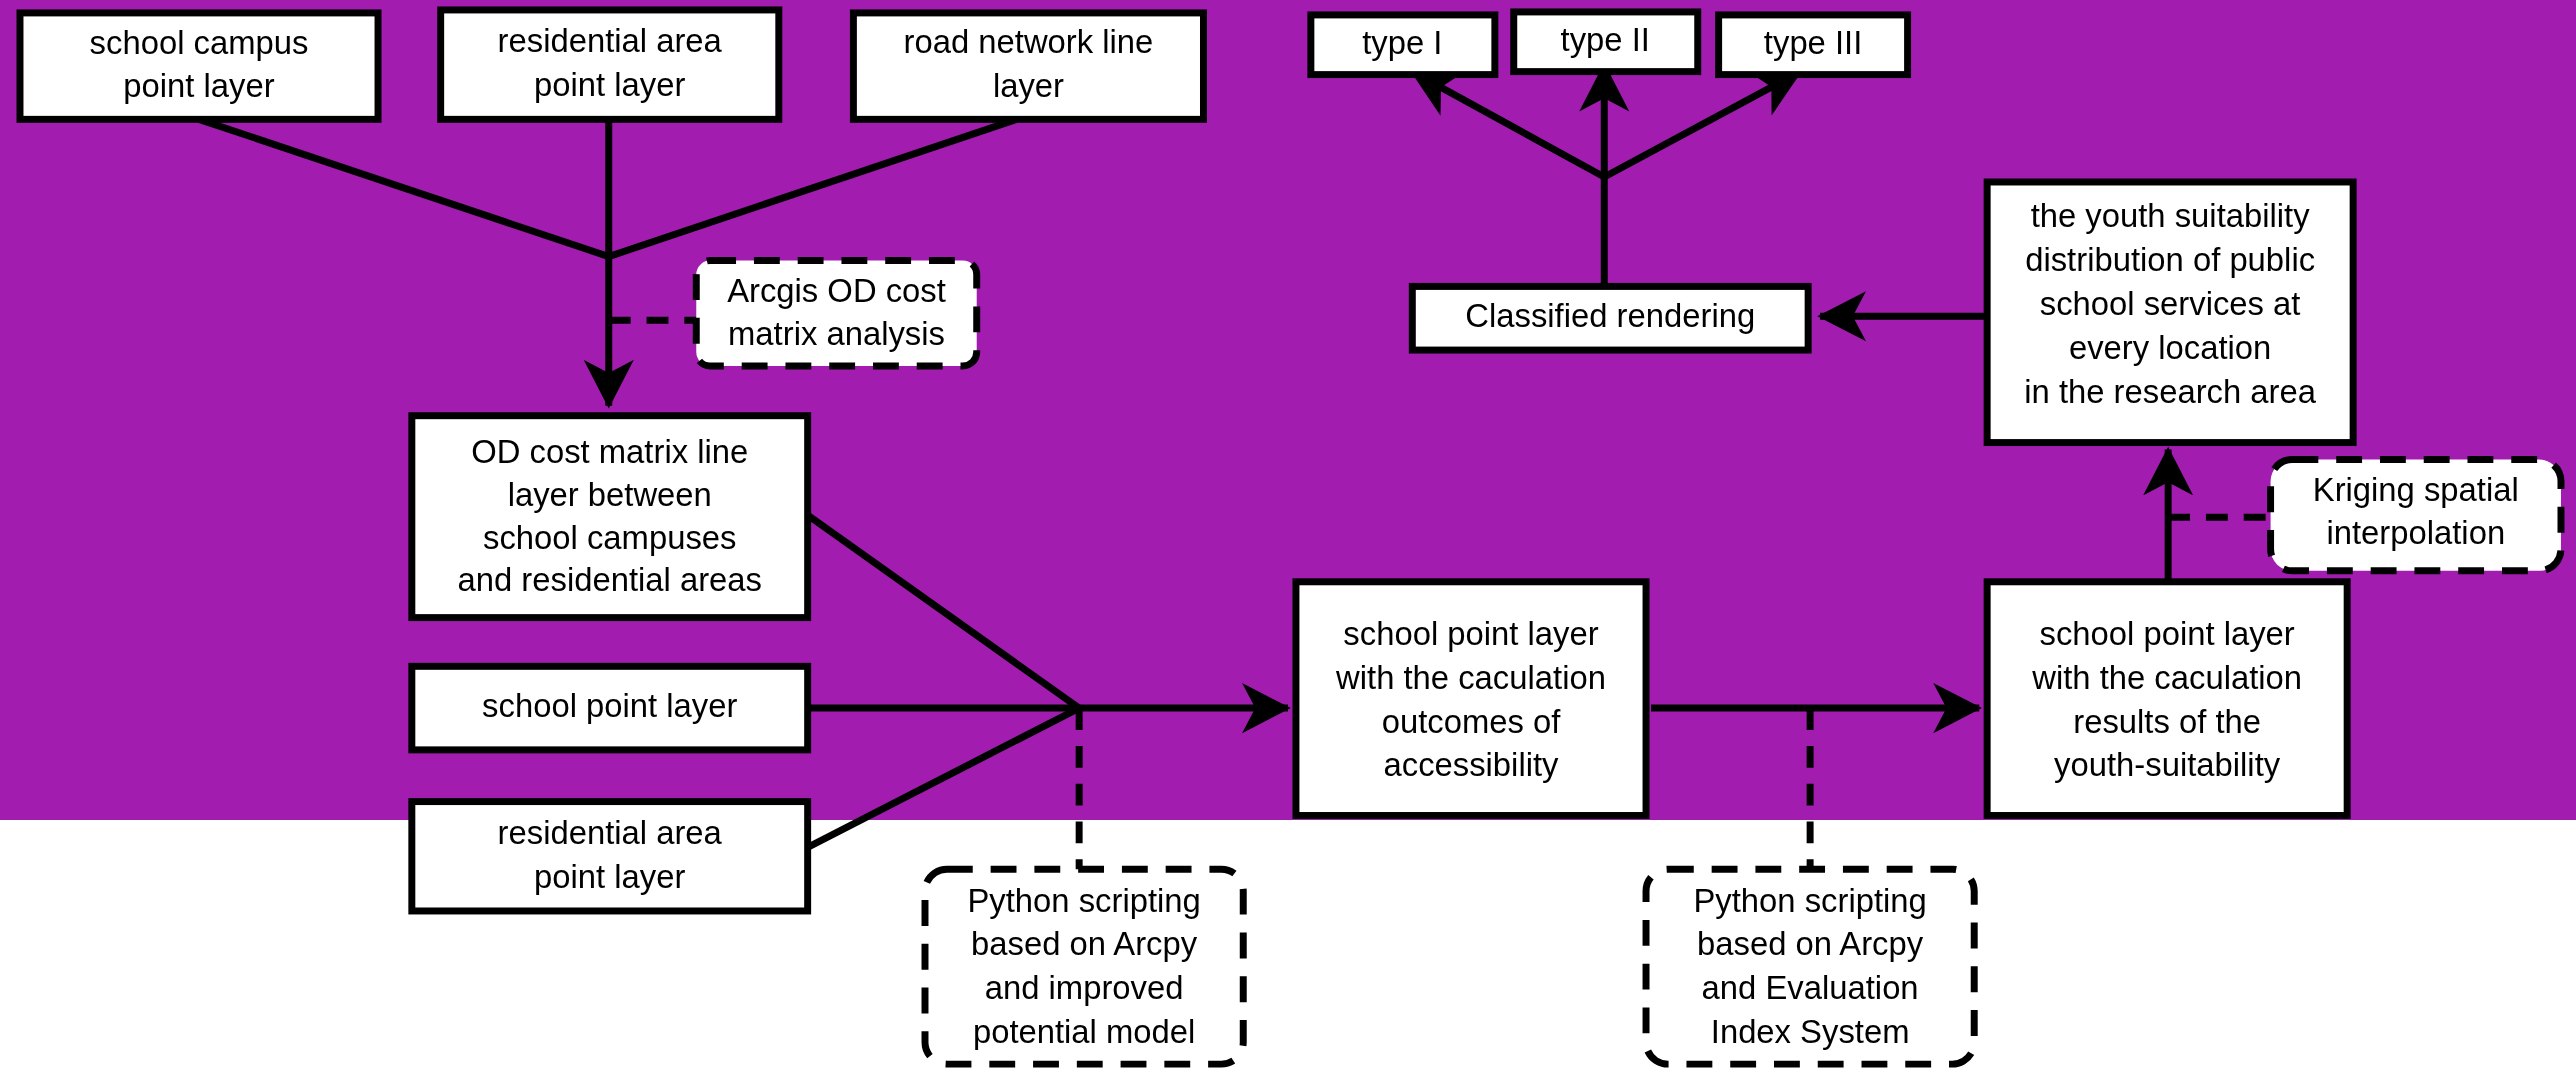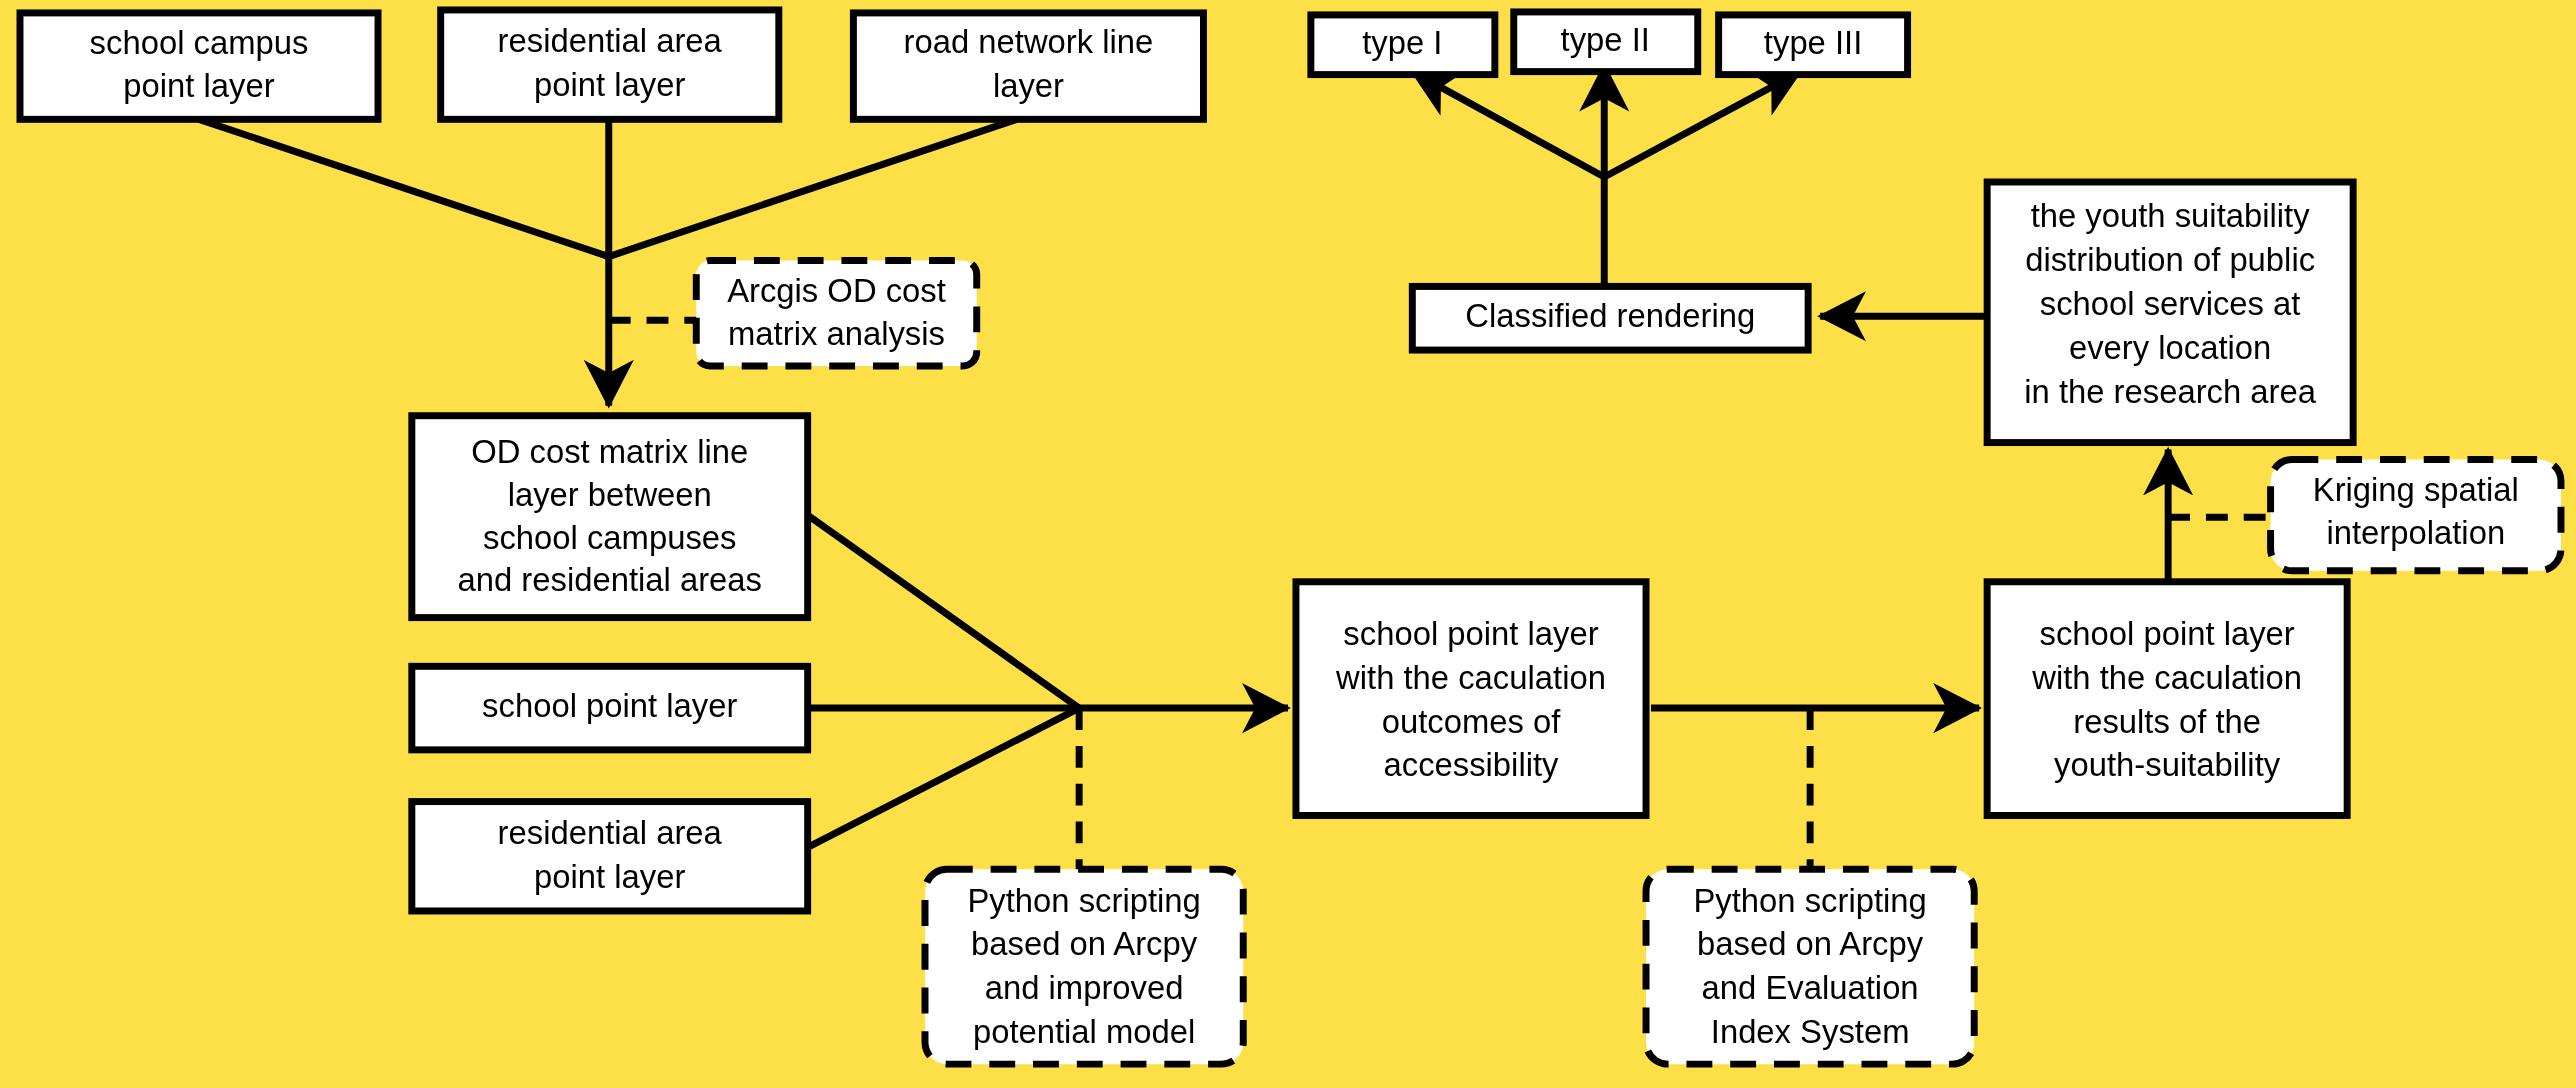--- a/index.html
+++ b/index.html
@@ -9,22 +9,22 @@
   }
   body {
     width: 2576px;
     height: 1088px;
     font-family: "Liberation Sans", sans-serif;
     overflow: hidden;
   }
   #diagram-root {
     position: relative;
     width: 2576px;
-    height: 1088px;
-    background: #fde047;
+    height: 820px;
+    background: #a21caf;
   }
   svg#flowchart {
     position: absolute;
     top: 0;
     left: 0;
     width: 2576px;
     height: 1088px;
     display: block;
   }
   .node-rect {

